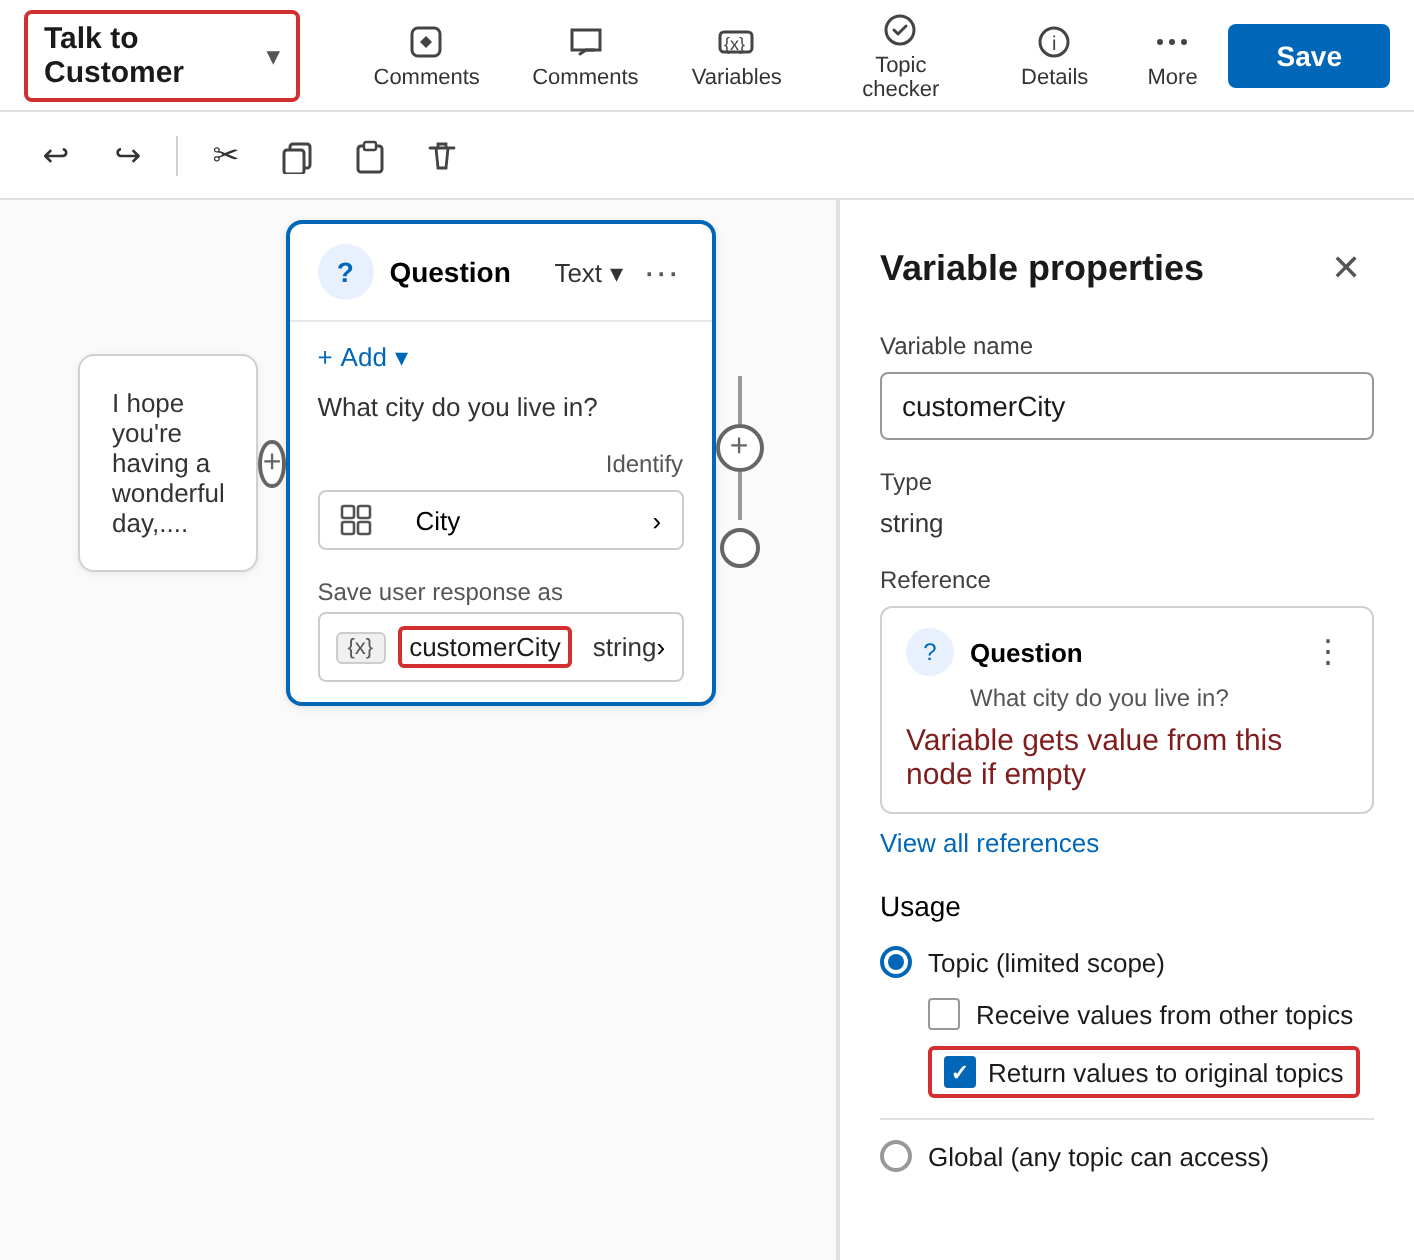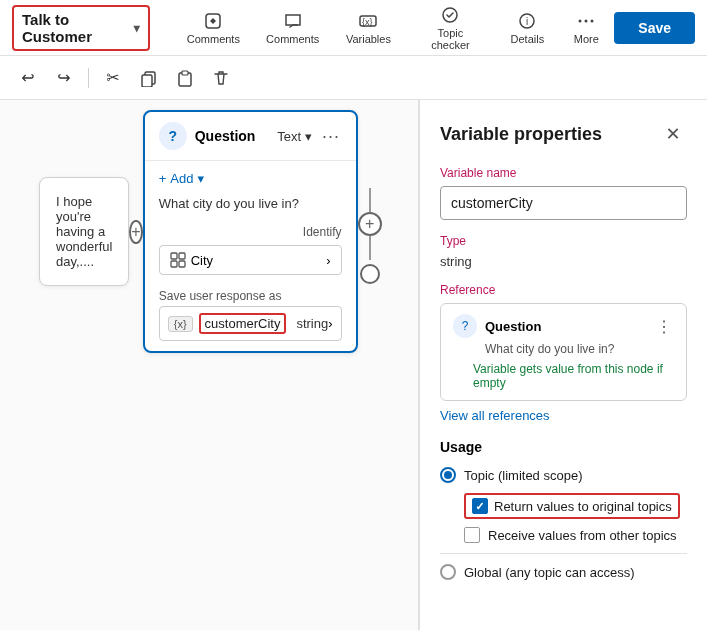--- a/index.html
+++ b/index.html
@@ -113,21 +113,21 @@
       font-size: 13px; color: #0067b8; cursor: pointer; margin-bottom: 10px;
       border: none; background: none; padding: 0;
     }
     .question-text { font-size: 13px; color: #333; margin-bottom: 14px; }
     .identify-label { font-size: 12px; color: #555; margin-bottom: 6px; text-align: right; }
     .identify-field {
       display: flex; align-items: center; justify-content: space-between;
       border: 1px solid #ccc; border-radius: 4px; padding: 6px 10px;
       margin-bottom: 14px; font-size: 13px;
     }
-    .identify-field-left { display: flex; align-items: center; gap: 5px; }
+    .identify-field-left { display: flex; align-items: center; gap: 22px; }
     .save-label { font-size: 12px; color: #555; margin-bottom: 3px; }
     .save-field {
       display: flex; align-items: center; border: 1px solid #ccc; border-radius: 4px;
       padding: 6px 8px; font-size: 13px; justify-content: space-between;
     }
     .save-field-left { display: flex; align-items: center; gap: 6px; }
     .var-badge {
       background: #f0f0f0; border: 1px solid #ccc; border-radius: 3px;
       padding: 1px 5px; font-size: 11px; color: #555; display: flex; align-items: center; gap: 2px;
     }
@@ -153,48 +153,48 @@
       display: flex; align-items: center; justify-content: space-between;
       margin-bottom: 18px;
     }
     .panel-title { font-size: 18px; font-weight: 600; color: #1a1a1a; }
     .close-btn {
       border: none; background: none; cursor: pointer; font-size: 18px; color: #555;
       width: 28px; height: 28px; display: flex; align-items: center; justify-content: center;
       border-radius: 4px;
     }
 
-    .field-label { font-size: 12px; color: #be185d; margin-bottom: 6px; font-weight: 500; }
+    .field-label { font-size: 12px; color: #404040; margin-bottom: 6px; font-weight: 500; }
     .var-name-input {
       width: 100%; border: 1px solid #999; border-radius: 4px;
       padding: 8px 10px; font-size: 14px; color: #1a1a1a;
       margin-bottom: 14px; outline: none;
     }
     .type-text { font-size: 13px; color: #333; margin-bottom: 14px; }
 
     .reference-box {
       border: 1px solid #d0d0d0; border-radius: 6px; padding: 10px 12px;
       margin-bottom: 6px;
     }
     .ref-header { display: flex; align-items: center; justify-content: space-between; margin-bottom: 4px; }
     .ref-header-left { display: flex; align-items: center; gap: 8px; }
     .ref-q-icon {
       width: 24px; height: 24px; border-radius: 50%;
       background: #e8f0fe; display: flex; align-items: center; justify-content: center;
       color: #0067b8; font-size: 12px;
     }
     .ref-title { font-size: 13px; font-weight: 600; }
     .ref-subtitle { font-size: 12px; color: #555; margin-left: 32px; }
-    .ref-note { font-size: 12px; color: #15803d; margin-top: 6px; margin-left: 20px; }
+    .ref-note { font-size: 15px; color: #7f1d1d; margin-top: 6px; }
     .view-all-link {
       color: #0067b8; font-size: 13px; cursor: pointer; text-decoration: none;
       display: inline-block; margin-bottom: 16px;
     }
 
-    .usage-title { font-size: 14px; font-weight: 700; margin-bottom: 12px; }
+    .usage-title { font-size: 14px; font-weight: 400; margin-bottom: 12px; }
     .radio-option {
       display: flex; align-items: flex-end; gap: 8px; margin-bottom: 10px; cursor: pointer;
     }
     .radio-circle {
       width: 16px; height: 16px; border-radius: 50%; border: 2px solid #0067b8;
       display: flex; align-items: center; justify-content: center; flex-shrink: 0;
     }
     .radio-circle.selected::after {
       content: ''; width: 8px; height: 8px; border-radius: 50%; background: #0067b8;
     }
@@ -400,29 +400,29 @@
 
     <div class="usage-title">Usage</div>
 
     <div class="radio-option">
       <div class="radio-circle selected"></div>
       <span class="radio-label">Topic (limited scope)</span>
     </div>
 
     <div class="sub-options">
       <div class="checkbox-option">
+        <div class="checkbox-box"></div>
+        <span class="checkbox-label">Receive values from other topics</span>
+      </div>
+      <div class="checkbox-option">
         <div style="border: 2px solid #d32f2f; border-radius: 3px; padding: 3px 6px; display: flex; align-items: center; gap: 6px;">
           <div class="checkbox-box checked"></div>
           <span class="checkbox-label">Return values to original topics</span>
         </div>
       </div>
-      <div class="checkbox-option">
-        <div class="checkbox-box"></div>
-        <span class="checkbox-label">Receive values from other topics</span>
-      </div>
     </div>
 
     <hr class="divider-line">
 
     <div class="radio-option">
       <div class="radio-circle empty"></div>
       <span class="radio-label">Global (any topic can access)</span>
     </div>
   </div>
 </div>

